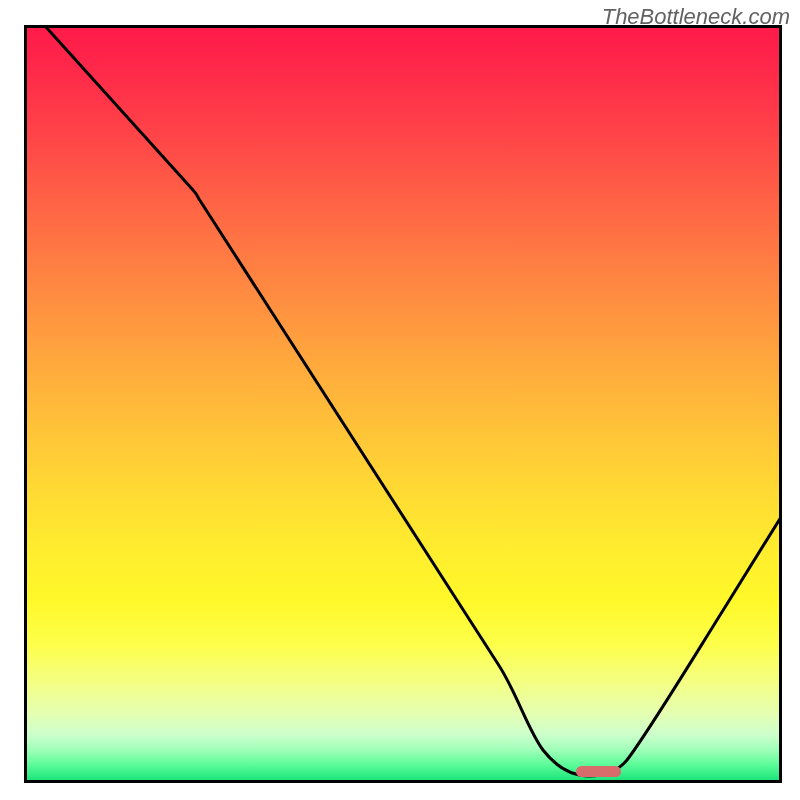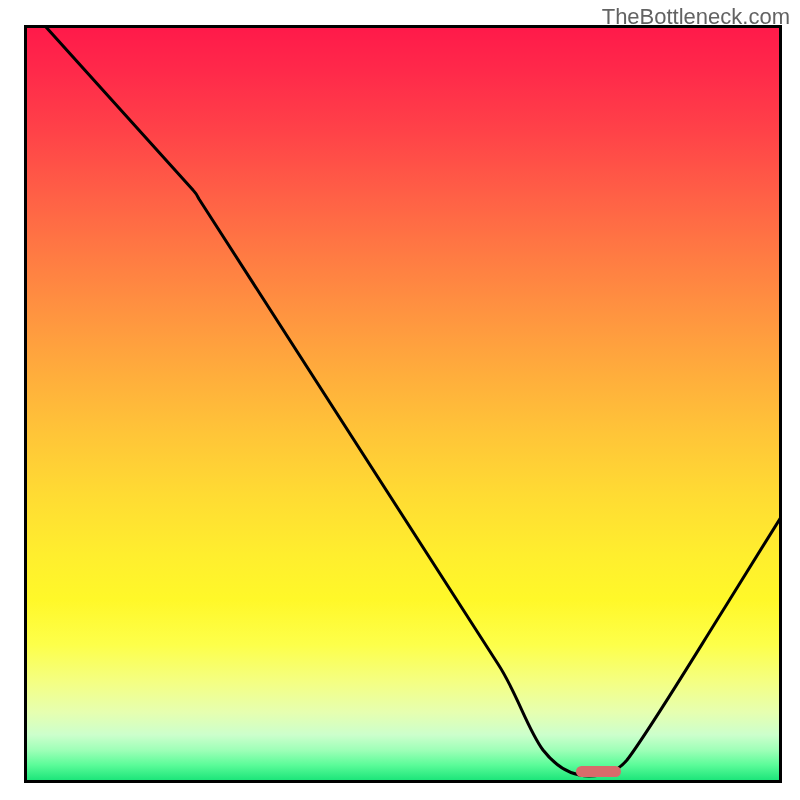--- a/index.html
+++ b/index.html
@@ -11,20 +11,21 @@
     position: relative;
   }
   .watermark {
     position: absolute;
     top: 4px;
     right: 10px;
     font-size: 22px;
     color: #636363;
     font-weight: normal;
     z-index: 10;
+    font-style: italic;
   }
   .chart-frame {
     position: absolute;
     top: 28px;
     left: 24px;
     width: 752px;
     height: 752px;
     border: 3px solid #000;
     border-top: none;
     border-right: none;

